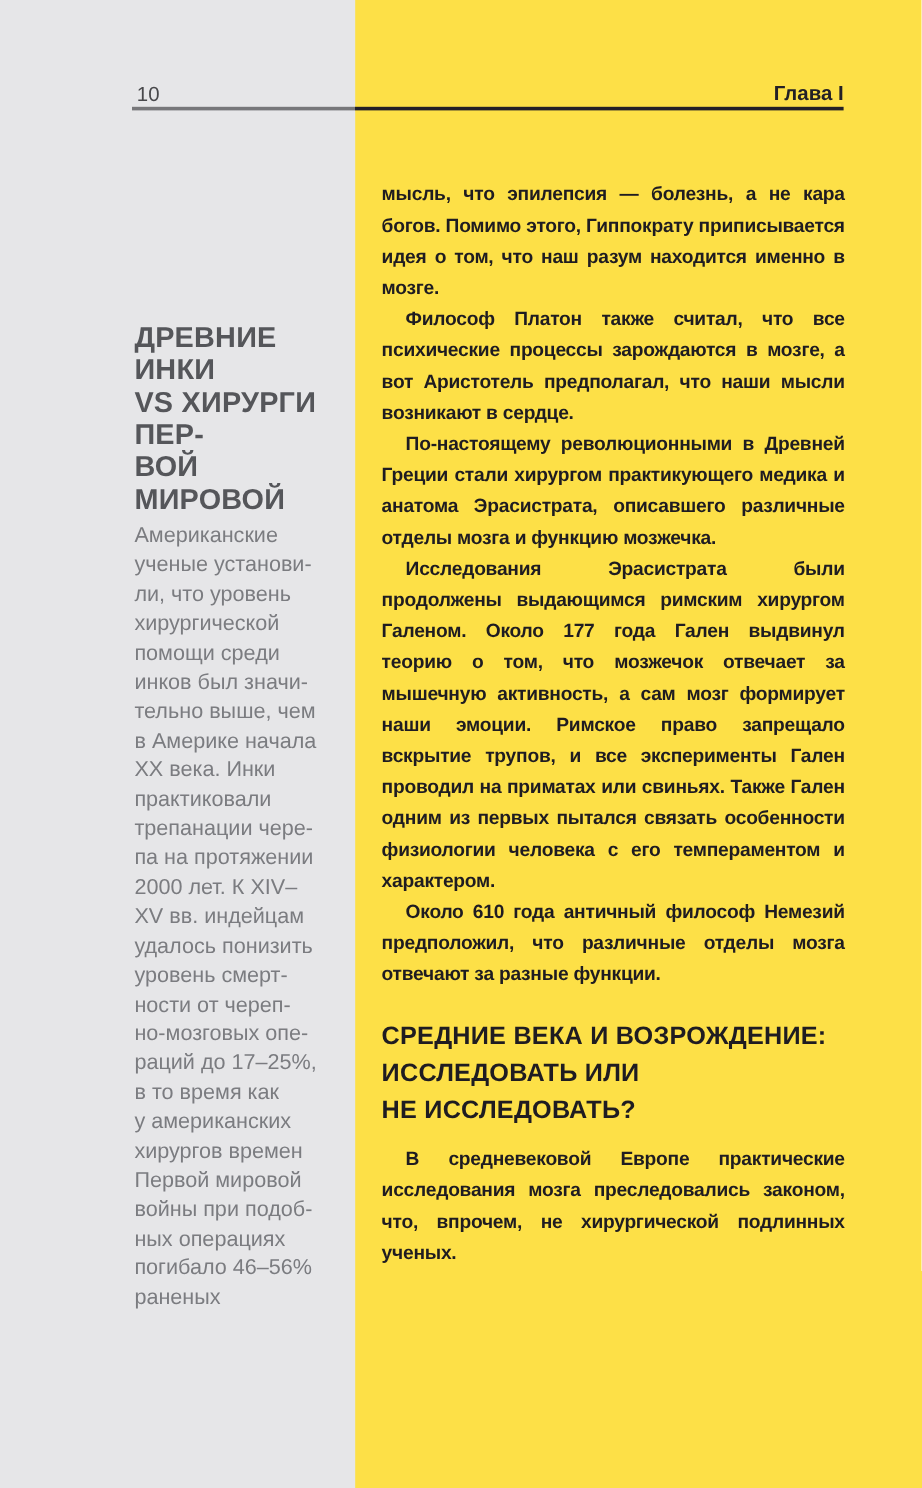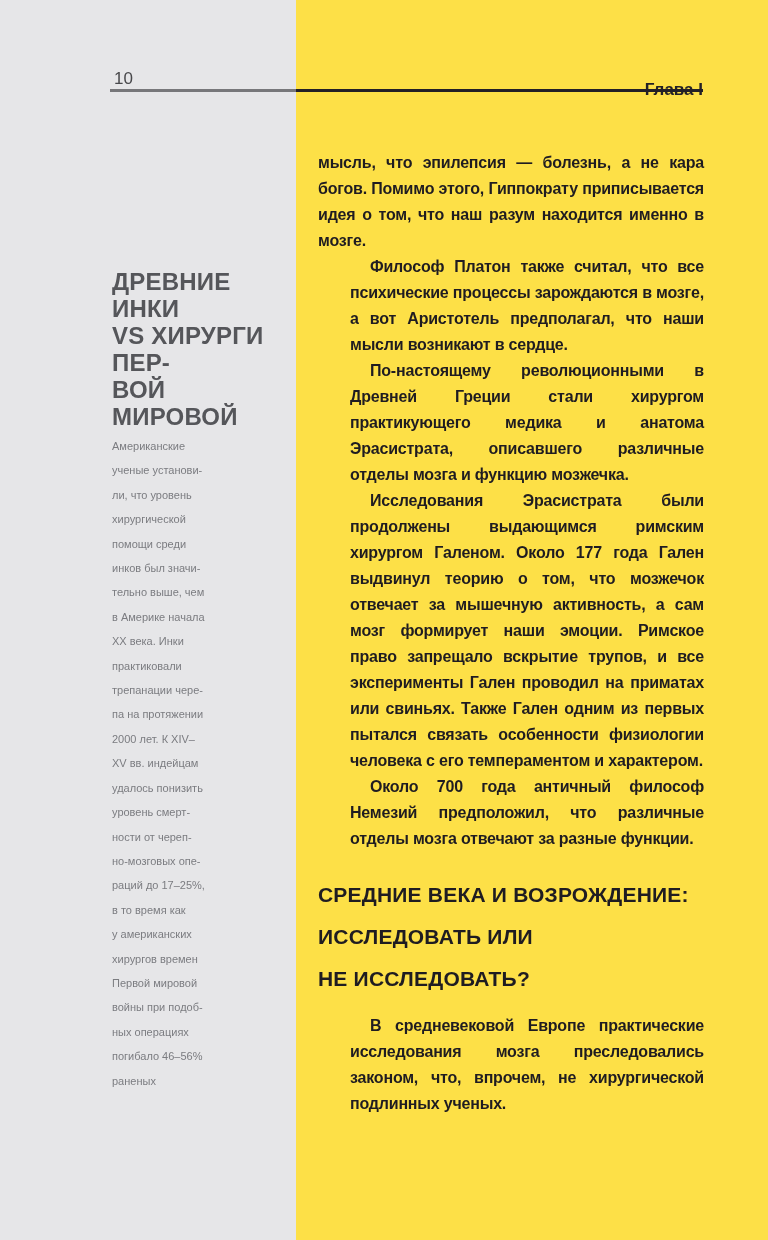--- a/index.html
+++ b/index.html
@@ -30,61 +30,61 @@
   }
   .header-rule{
     position:absolute;left:110px;top:89px;
     width:593px;height:3px;
     background:linear-gradient(to right,
       var(--rule-gray,#77777a) 0,
       var(--rule-gray,#77777a) 186px,
       var(--rule-black,#232026) 186px);
   }
   .chapter-title{
-    position:absolute;left:318px;top:80px;
+    position:absolute;left:318px;top:68px;
     width:385px;
     text-align:right;
     font-size:17px;line-height:20px;
     font-weight:bold;
     color:var(--rule-black,#232026);
   }
   .sidebar-note{
     position:absolute;left:112px;top:268px;
     width:182px;
   }
   .sidebar-note-heading{
     margin:0 0 4px 0;
     font-size:24px;line-height:27px;
     font-weight:bold;
     letter-spacing:0.2px;
     color:var(--sidebar-heading,#55565a);
     white-space:pre-line;
   }
   .sidebar-note-body{
     margin:0;
-    font-size:11px;line-height:24.4px;
+    font-size:18px;line-height:24.4px;
     color:var(--sidebar-text,#7b7c80);
     white-space:pre-line;
   }
   .main-col{
     position:absolute;left:318px;top:150px;
     width:386px;
     color:var(--main-text,#1f1c21);
   }
   .main-col p{
     margin:0;
     font-size:16px;line-height:26px;
     font-weight:bold;
     letter-spacing:-0.2px;
     text-align:justify;
   }
-  .main-col p.ind{text-indent:20px;margin-left:32px;}
+  .main-col p.ind{text-indent:20px;}
   .section-heading{
     margin:22px 0 13px 0;
-    font-size:21px;line-height:42px;
+    font-size:21px;line-height:31px;
     font-weight:bold;
     letter-spacing:0.2px;
     color:var(--main-text,#1f1c21);
     white-space:pre-line;
     text-align:left;
   }
 </style>
 </head>
 <body>
 
@@ -129,21 +129,21 @@
 ных операциях
 погибало 46–56%
 раненых</div>
   </div>
 
   <div class="main-col">
     <p>мысль, что эпилепсия — болезнь, а не кара богов. Помимо этого, Гиппократу приписывается идея о том, что наш разум находится именно в мозге.</p>
     <p class="ind">Философ Платон также считал, что все психические процессы зарождаются в мозге, а вот Аристотель предполагал, что наши мысли возникают в сердце.</p>
     <p class="ind">По-настоящему революционными в Древней Греции стали хирургом практикующего медика и анатома Эрасистрата, описавшего различные отделы мозга и функцию мозжечка.</p>
     <p class="ind">Исследования Эрасистрата были продолжены выдающимся римским хирургом Галеном. Около 177 года Гален выдвинул теорию о том, что мозжечок отвечает за мышечную активность, а сам мозг формирует наши эмоции. Римское право запрещало вскрытие трупов, и все эксперименты Гален проводил на приматах или свиньях. Также Гален одним из первых пытался связать особенности физиологии человека с его темпераментом и характером.</p>
-    <p class="ind">Около 700 года античный философ Немезий предположил, что различные отделы мозга отвечают за разные функции.</p>
+    <p class="ind">Около 610 года античный философ Немезий предположил, что различные отделы мозга отвечают за разные функции.</p>
 
     <h2 class="section-heading">СРЕДНИЕ ВЕКА И ВОЗРОЖДЕНИЕ:
 ИССЛЕДОВАТЬ ИЛИ
 НЕ ИССЛЕДОВАТЬ?</h2>
 
     <p class="ind">В средневековой Европе практические исследования мозга преследовались законом, что, впрочем, не хирургической подлинных ученых.</p>
   </div>
 
 </div>
 

